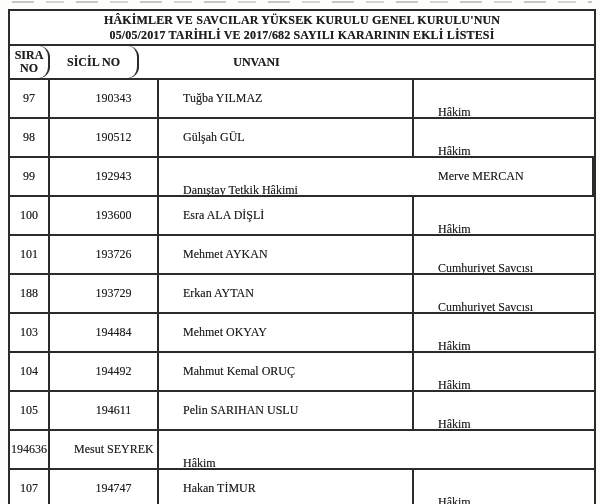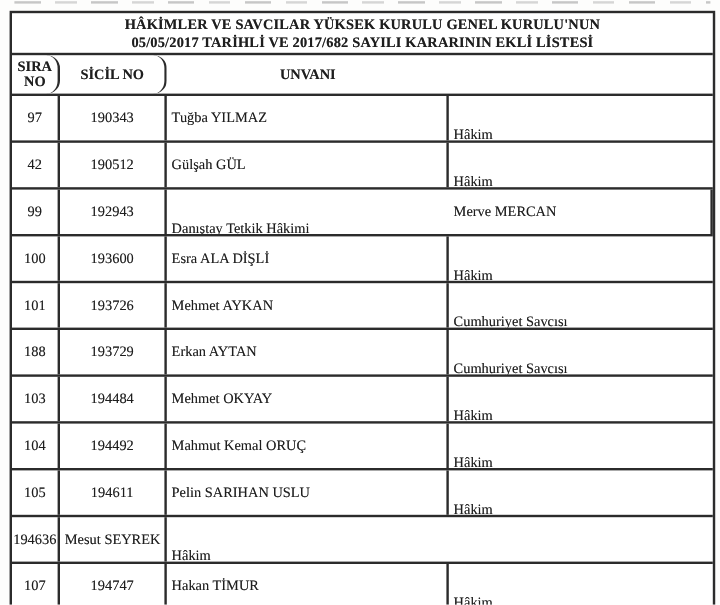--- a/index.html
+++ b/index.html
@@ -47,20 +47,21 @@
     text-shadow:0 0 .4px rgba(0,0,0,.45);
   }
   .cell.v{border-right:2px solid var(--border,#2b2b2b);}
   .hcell{
     font-weight:bold;justify-content:center;text-align:center;
     line-height:13px;padding:0 2px;border-radius:11px;
   }
   .row{
     height:37px;
     border-bottom:2px solid var(--border,#2b2b2b);
+    gap:20px;
   }
   .row:last-child{border-bottom:none;}
   .c-num{justify-content:center;}
   .c-name{padding-left:4px;}
   .c-title{padding-left:4px;margin-top:27px;}
 </style>
 </head>
 <body>
 
 <div class="page">
@@ -79,21 +80,21 @@
       </div>
 
     <div id="table-body">
         <div class="grid row">
           <div class="cell c-num v">97</div>
           <div class="cell c-num v">190343</div>
           <div class="cell c-name v">Tuğba YILMAZ</div>
           <div class="cell c-title">Hâkim</div>
         </div>
         <div class="grid row">
-          <div class="cell c-num v">42</div>
+          <div class="cell c-num v">98</div>
           <div class="cell c-num v">190512</div>
           <div class="cell c-name v">Gülşah GÜL</div>
           <div class="cell c-title">Hâkim</div>
         </div>
         <div class="grid row">
           <div class="cell c-num v">99</div>
           <div class="cell c-num v">192943</div>
           <div class="cell c-title">Danıştay Tetkik Hâkimi</div>
           <div class="cell c-name v">Merve MERCAN</div>
         </div>

